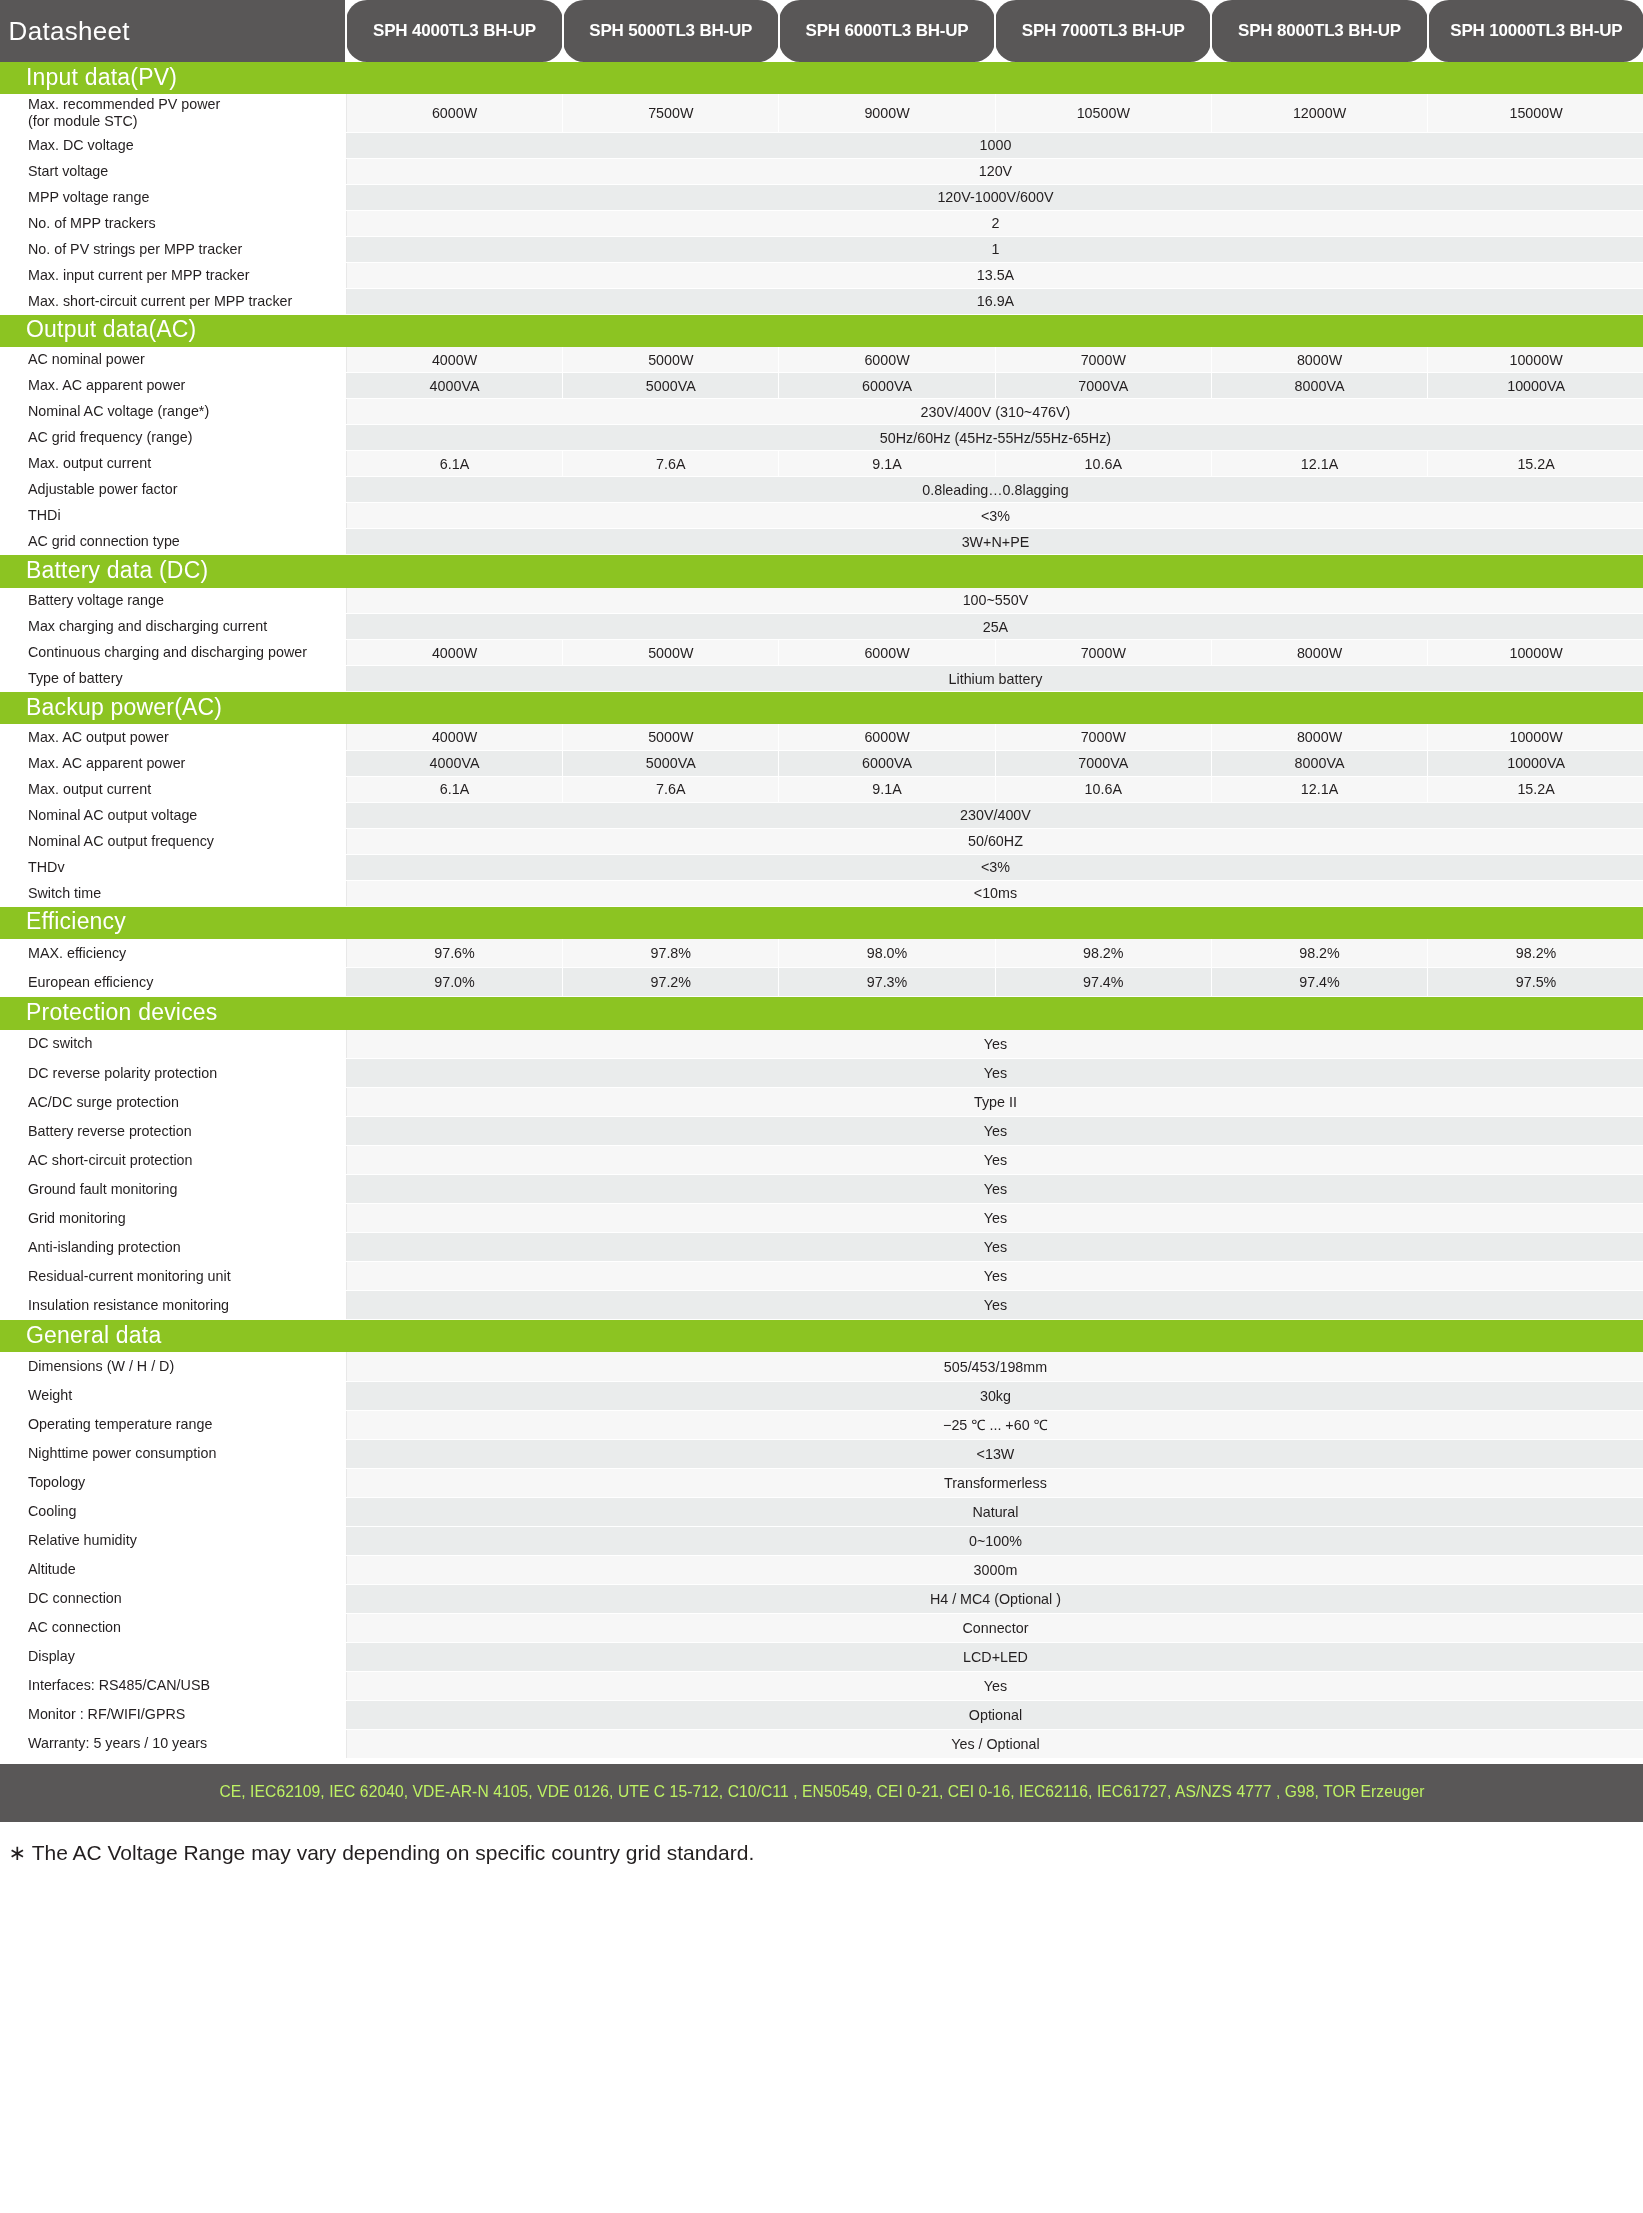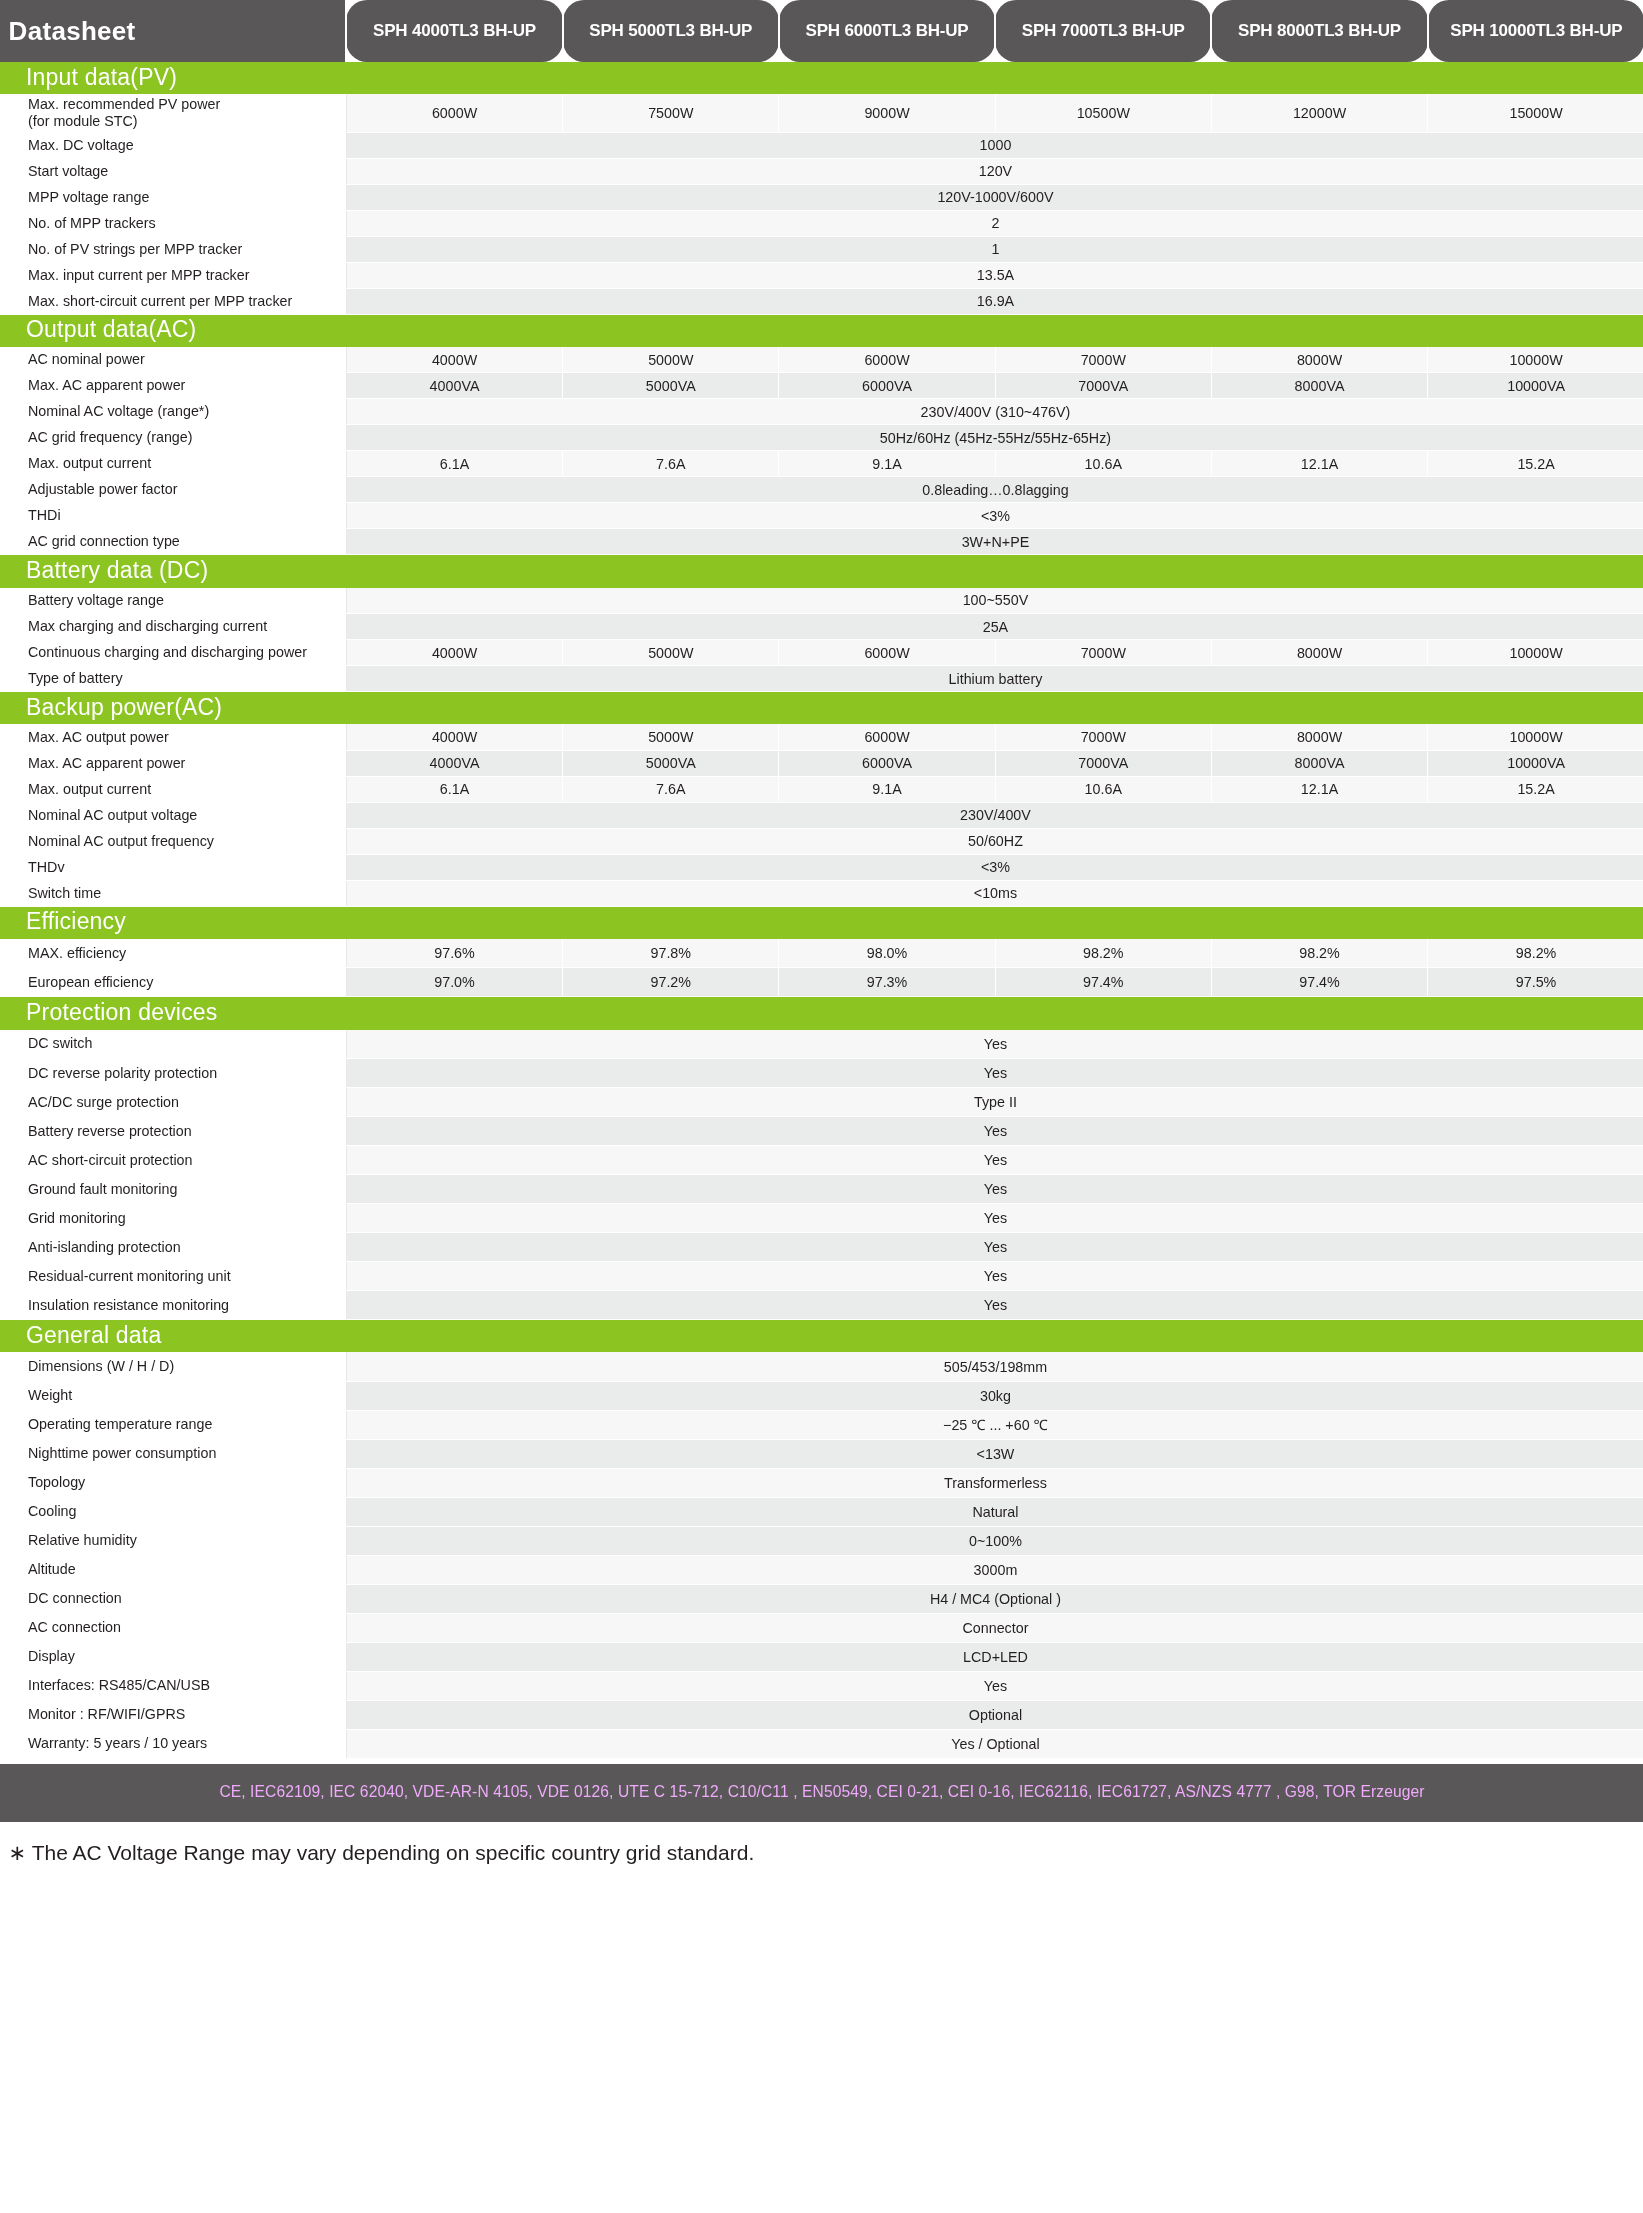--- a/index.html
+++ b/index.html
@@ -31,21 +31,21 @@
     background: #595757;
     color: #ffffff;
     height: 62px;
     vertical-align: middle;
     padding: 0 8.6px;
     border-right: 2.6px solid #ffffff;
   }
   tr.hdr td:last-child { border-right: none; }
   td.hdr-title {
     font-size: 26px;
-    font-weight: 700;
+    font-weight: 400;
     letter-spacing: 0.3px;
     padding-left: 26px;
     border-right: 2.6px solid #ffffff;
   }
   td.hdr-model {
     font-size: 17px;
     font-weight: bold;
     text-align: center;
     line-height: 1.1;
     letter-spacing: -0.2px;
@@ -92,21 +92,21 @@
   tr.row.h30 td { height: 26px; }
   tr.row.h34 td { height: 29px; }
   tr.row.h44 td { height: 38px; }
 
   .lbl-2line { line-height: 1.12; }
 
   
   .certbar {
     width: 1644px;
     background: #595757;
-    color: #f0abfc;
+    color: #bef264;
     text-align: center;
     font-size: 15.6px;
     padding: 19px 17.3px 21px 17.3px;
     letter-spacing: 0.1px;
     margin-top: 5.2px;
   }
   .footnote {
     width: 1308px;
     padding: 19px 0 14px 8.6px;
     font-size: 21px;

